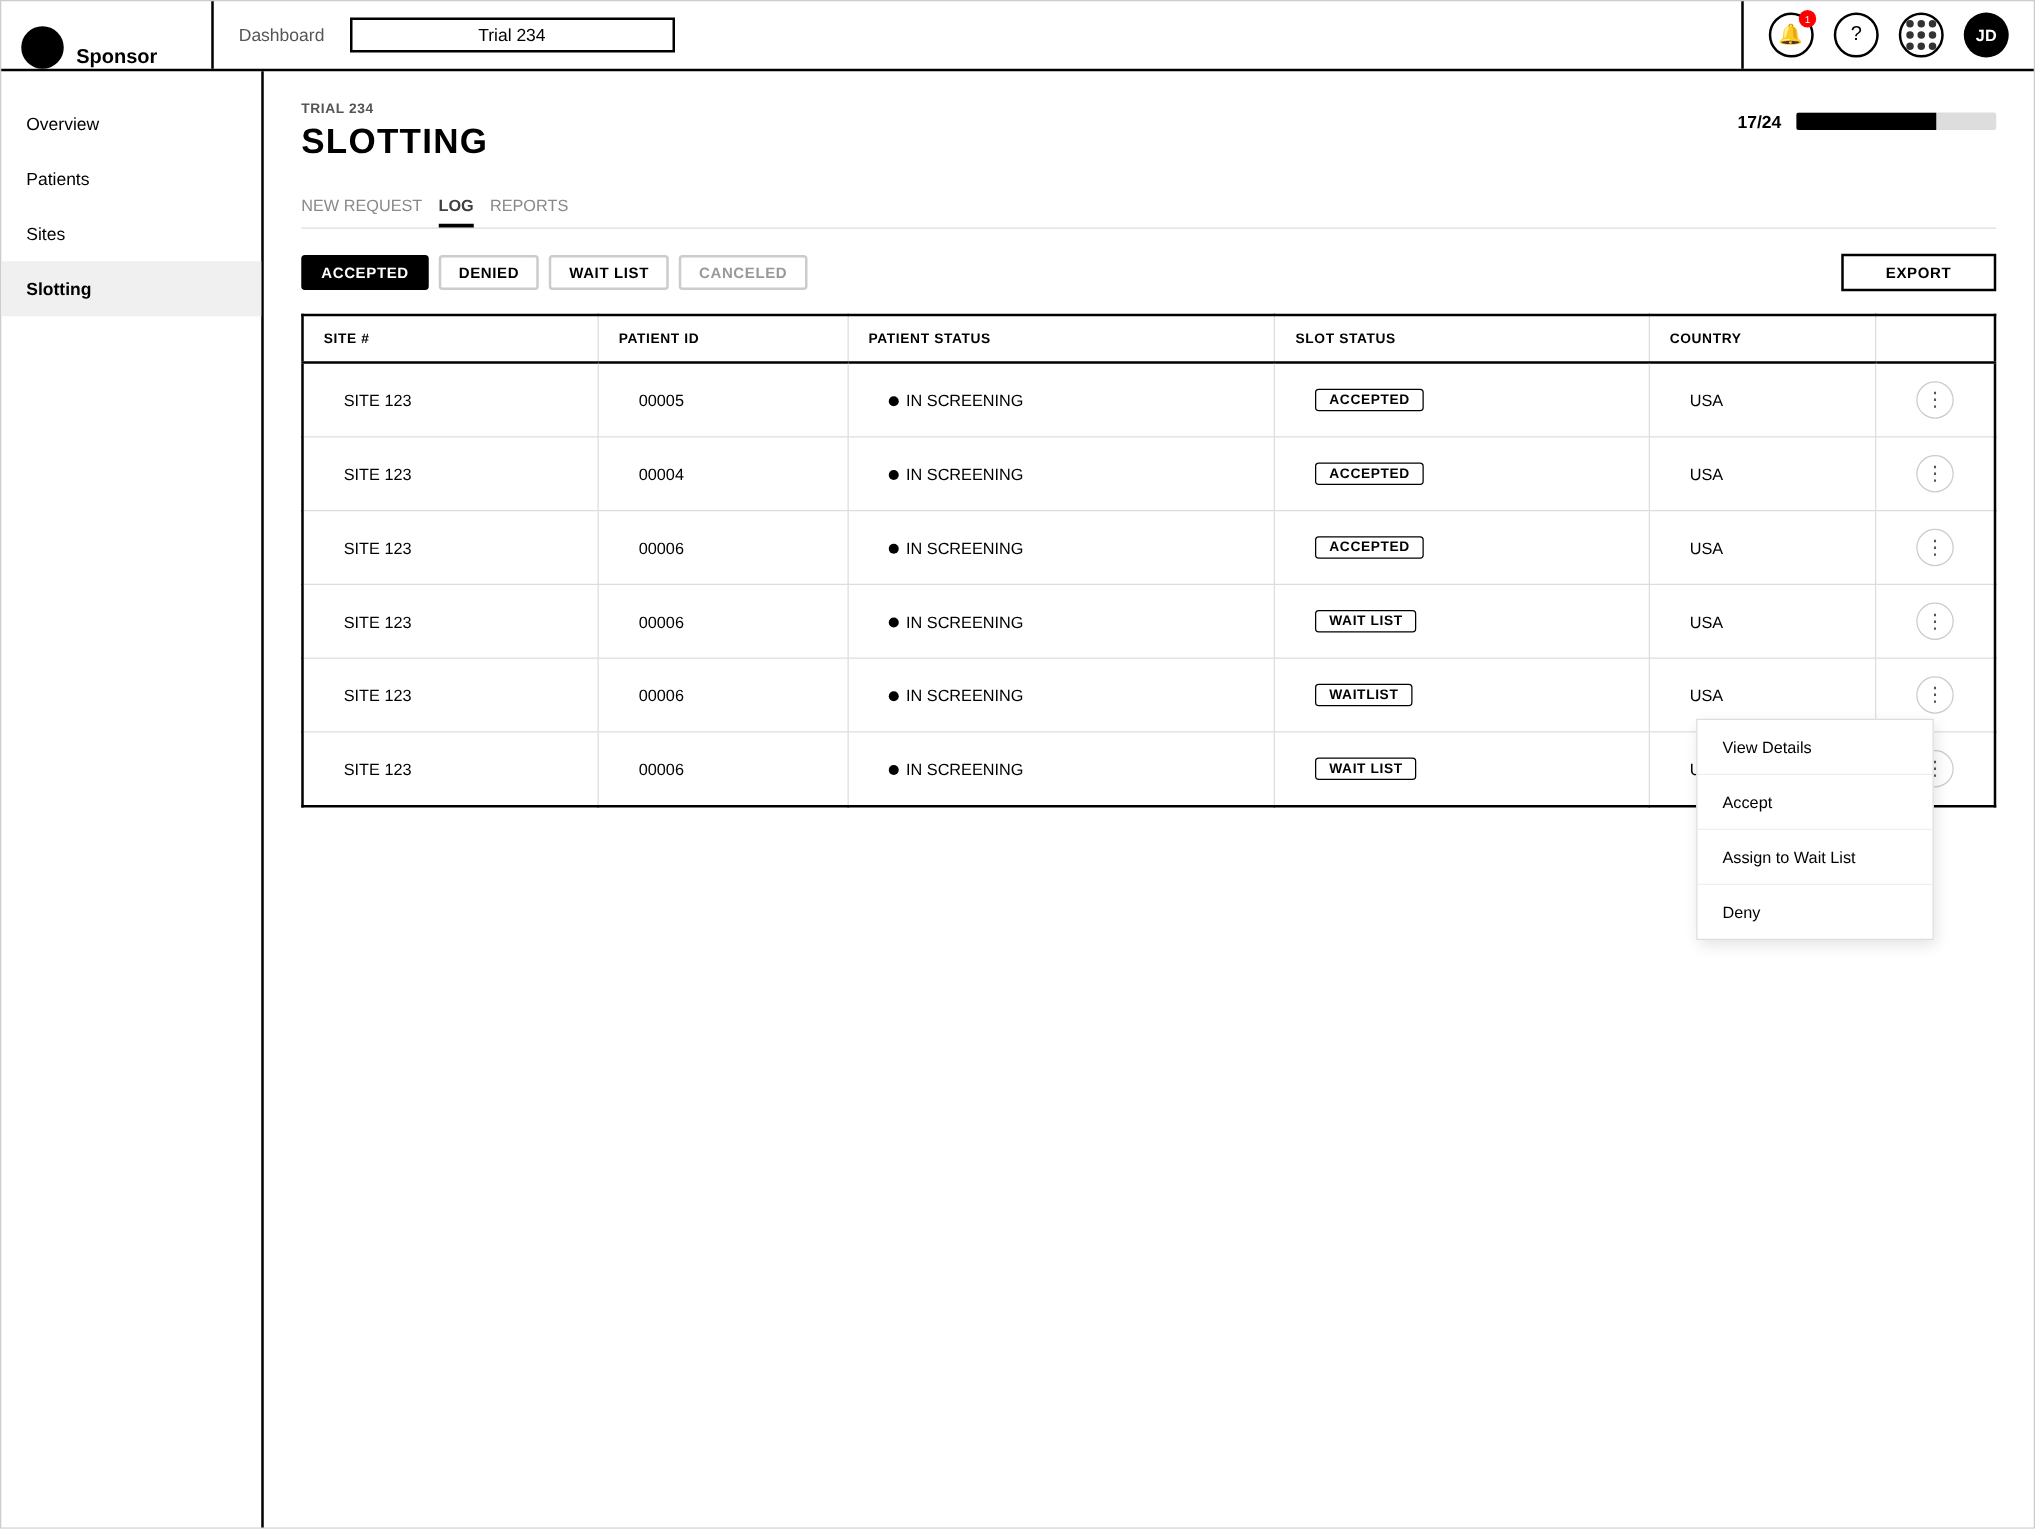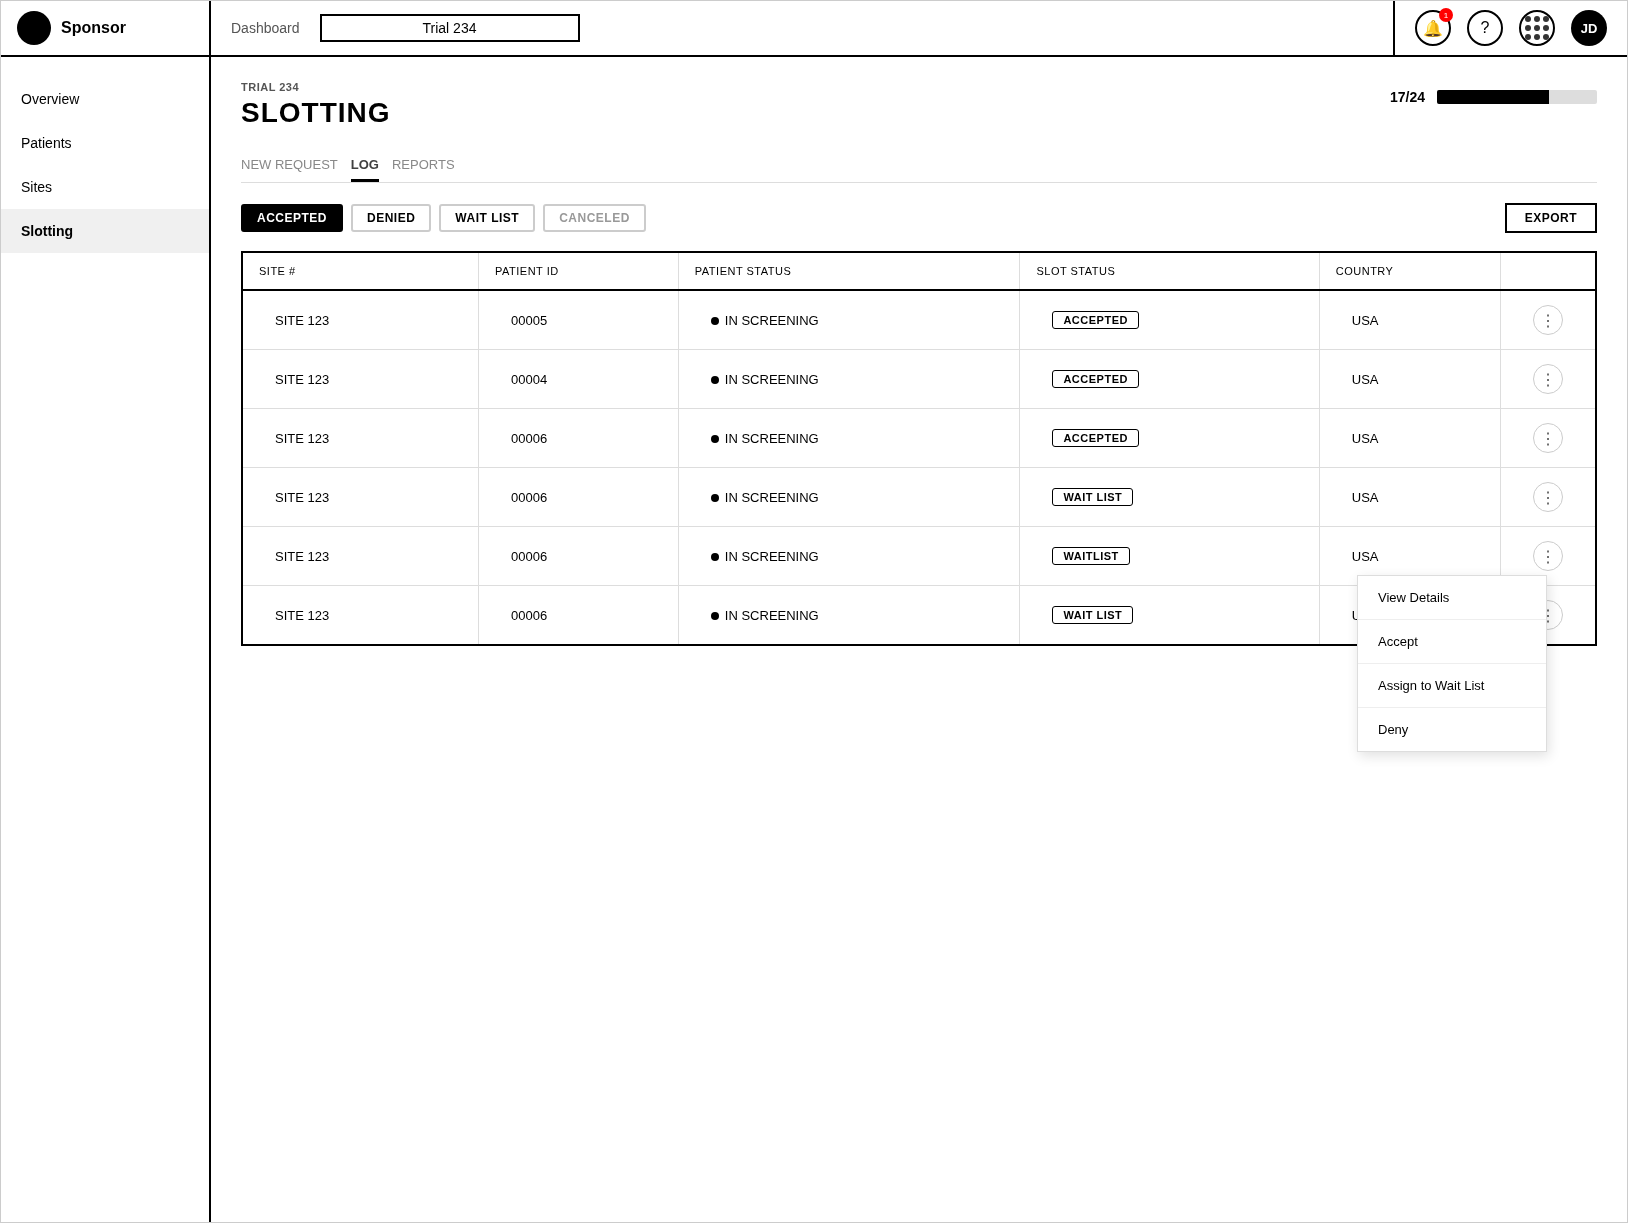--- a/index.html
+++ b/index.html
@@ -16,23 +16,23 @@
     
     .top-bar {
       display: flex;
       align-items: center;
       height: 56px;
       border-bottom: 2px solid #000;
       flex-shrink: 0;
     }
 
     .top-bar-left {
-      width: 210px;
-      display: flex;
-      align-items: center;
+      width: 170px;
+      display: flex;
+      align-items: flex-end;
       padding: 0 16px;
       border-right: 2px solid #000;
       height: 100%;
     }
 
     .logo-circle {
       width: 34px;
       height: 34px;
       border-radius: 50%;
       background: #000;
@@ -268,42 +268,42 @@
     .filter-btn.waitlist {
       border-color: #ccc;
     }
 
     .filter-btn.canceled {
       border-color: #ccc;
       color: #999;
     }
 
     .export-btn {
-      padding: 6px 18px;
+      padding: 6px 34px;
       font-size: 12px;
       font-weight: 700;
       border: 2px solid #000;
       background: #fff;
       cursor: pointer;
       letter-spacing: 0.5px;
     }
 
     
     .data-table {
       width: 100%;
       border-collapse: collapse;
       border: 2px solid #000;
     }
 
     .data-table th {
       background: #fff;
       text-align: left;
       padding: 12px 16px;
       font-size: 11px;
-      font-weight: 400;
+      font-weight: 700;
       letter-spacing: 0.5px;
       border-bottom: 2px solid #000;
       border-right: 1px solid #ddd;
     }
 
     .data-table th:last-child {
       border-right: none;
     }
 
     .data-table td {

